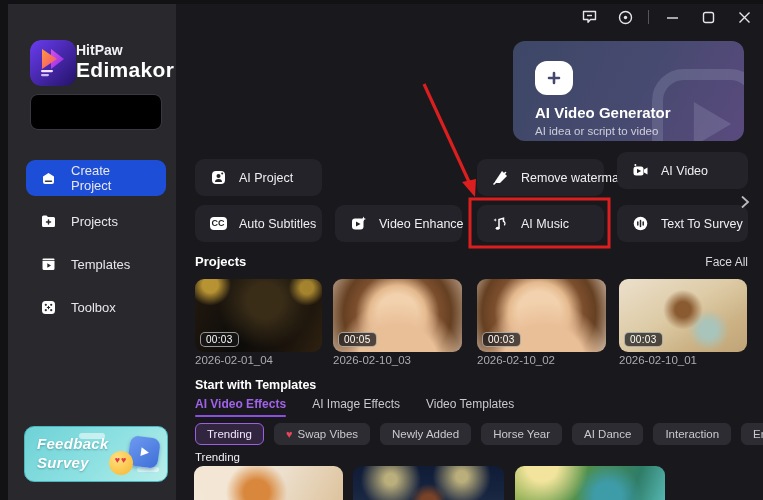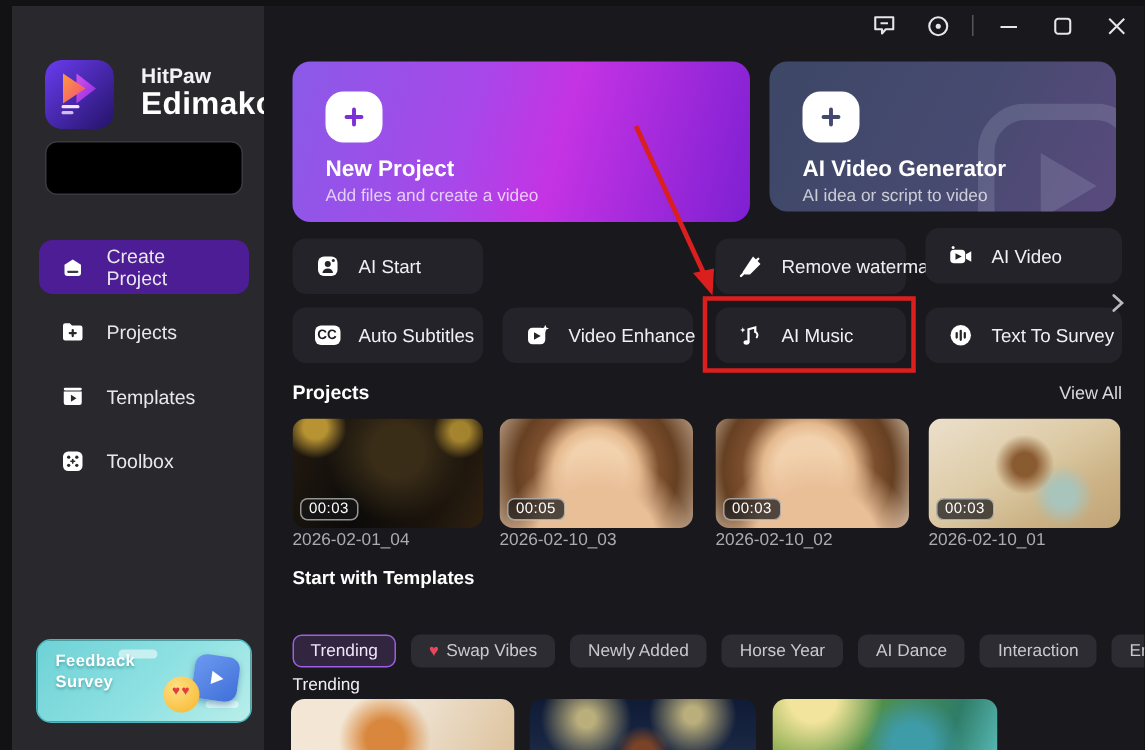--- a/index.html
+++ b/index.html
@@ -8,33 +8,33 @@
   .desktop-edge{position:absolute;left:0;top:0;width:8px;height:100%;background:#121114}
   .top-edge{position:absolute;left:0;top:0;width:100%;height:4px;background:#121114}
 
   
   .titlebar{position:absolute;top:6px;right:6px;display:flex;align-items:center;gap:10px;z-index:5}
   .tb-btn{width:26px;height:22px;display:flex;align-items:center;justify-content:center;cursor:pointer;color:#e6e6ea}
   .tb-sep{width:1px;height:14px;background:#55555a}
 
   
   .sidebar{position:absolute;left:8px;top:4px;width:168px;height:496px;background:#29282d}
-  .brand{position:absolute;left:22px;top:36px;display:flex;align-items:flex-start;gap:18px}
+  .brand{position:absolute;left:22px;top:36px;display:flex;align-items:flex-start;gap:0}
   .logo{width:46px;height:46px;border-radius:11px;flex:0 0 auto}
   .brand-text{line-height:1.15;padding-top:2px}
   .brand-1{font-size:14px;font-weight:bold;color:#f2f2f5}
   .brand-2{font-size:21px;font-weight:bold;letter-spacing:.3px;color:#fff}
   .account-box{position:absolute;left:22px;top:90px;width:132px;height:36px;background:#000;border:1px solid #3a393f;border-radius:8px}
   .nav{position:absolute;left:18px;top:156px;width:140px}
   .nav-item{display:flex;align-items:center;gap:14px;height:36px;padding:0 14px;border-radius:9px;margin-bottom:7px;color:#e8e8ec;font-size:13px;cursor:pointer}
-  .nav-item.active{background:#4c1d95}
+  .nav-item.active{background:#1d4ed8}
   .nav-item .nicon{width:17px;height:17px;flex:0 0 auto;display:flex;align-items:center;justify-content:center}
   .feedback{position:absolute;left:16px;top:422px;width:144px;height:56px;border-radius:10px;cursor:pointer;
     background:linear-gradient(135deg,#6ed2d6 0%,#8fe1e2 55%,#b9eeea 100%);overflow:hidden;border:1px solid #49b7bd}
-  .feedback-text{position:absolute;left:12px;top:8px;font-size:11px;font-weight:bold;line-height:1.25;color:#fff;text-shadow:0 1px 2px rgba(40,120,130,.55);letter-spacing:.3px}
+  .feedback-text{position:absolute;left:12px;top:8px;font-size:15px;font-weight:bold;font-style:italic;line-height:1.25;color:#fff;text-shadow:0 1px 2px rgba(40,120,130,.55);letter-spacing:.3px}
   .fb-emoji{position:absolute;left:84px;top:24px;width:24px;height:24px;border-radius:50%;background:radial-gradient(circle at 35% 30%,#ffe082,#f7b52c);display:flex;align-items:center;justify-content:center}
   .fb-emoji .eyes{font-size:9px;color:#e23d3d;letter-spacing:1px;margin-top:-6px}
   .fb-play{position:absolute;left:104px;top:10px;width:30px;height:30px;border-radius:8px;background:linear-gradient(135deg,#6d9af0,#3f6fd8);transform:rotate(8deg);display:flex;align-items:center;justify-content:center;box-shadow:0 2px 4px rgba(20,60,120,.4)}
   .fb-cloud{position:absolute;background:rgba(255,255,255,.55);border-radius:10px}
 
   
   .main{position:absolute;left:176px;top:4px;width:587px;height:496px;background:#19181d}
 
   .hero-card{position:absolute;border-radius:12px;cursor:pointer;overflow:hidden}
   .hero-new{left:19px;top:37px;width:305px;height:107px;background:linear-gradient(105deg,#8a5ae8 0%,#a748ea 38%,#c433e4 58%,#7d20d2 100%)}
@@ -228,29 +228,20 @@
           </svg>
       </div>
       <div class="fb-emoji">
           <span class="eyes">♥♥</span>
         </div>
     </div>
   </div>
 
   <div class="main">
 
-    <div class="hero-card hero-new">
-      <div class="hero-plus">
-        <svg width="16" height="16" viewBox="0 0 16 16">
-            <path d="M8 3v10M3 8h10" stroke="#7d2fd6" stroke-width="2.6" stroke-linecap="round"></path>
-          </svg>
-      </div>
-      <div class="hero-title">New Project</div>
-      <div class="hero-sub">Add files and create a video</div>
-    </div>
 
     <div class="hero-card hero-aivg">
       <svg class="ghost-logo" viewBox="0 0 100 100">
           <rect x="5" y="5" width="90" height="90" rx="24" fill="none" stroke="#cfd4ea" stroke-width="10"></rect>
           <polygon points="38,30 72,50 38,70" fill="#cfd4ea"></polygon>
         </svg>
       <div class="hero-plus">
         <svg width="16" height="16" viewBox="0 0 16 16">
             <path d="M8 3v10M3 8h10" stroke="#44486e" stroke-width="2.6" stroke-linecap="round"></path>
           </svg>
@@ -261,21 +252,21 @@
 
     <div class="feat" style="left:19px;top:155px;width:127px">
       <span class="ficon">
         <svg width="17" height="17" viewBox="0 0 17 17">
             <rect x="2" y="2" width="13" height="13" rx="4" fill="#fff"></rect>
             <circle cx="8.5" cy="7" r="2" fill="#242329"></circle>
             <path d="M5 13 a3.5 3 0 0 1 7 0 Z" fill="#242329"></path>
             <circle cx="12.2" cy="4.6" r="1" fill="#242329"></circle>
           </svg>
       </span>
-      <span class="feat-label">AI Start</span>
+      <span class="feat-label">AI Project</span>
     </div>
     <div class="feat" style="left:301px;top:155px;width:127px">
       <span class="ficon">
         <svg width="17" height="17" viewBox="0 0 17 17">
             <path d="M10 2 L15 7 L8 14 L4.5 14 L3 12.5 Z" fill="#fff"></path>
             <line x1="2" y1="15" x2="13.5" y2="3.5" stroke="#fff" stroke-width="1.6" stroke-linecap="round"></line>
           </svg>
       </span>
       <span class="feat-label">Remove watermark</span>
     </div>
@@ -328,21 +319,21 @@
       <span class="feat-label">Text To Survey</span>
     </div>
 
     <div class="feat-scroll">
       <svg width="10" height="14" viewBox="0 0 10 14">
           <path d="M2.5 2 L8 7 L2.5 12" fill="none" stroke="#b9b9be" stroke-width="1.8" stroke-linecap="round"></path>
         </svg>
     </div>
 
     <div class="sec-head projects-head">Projects</div>
-    <div class="view-all">View All</div>
+    <div class="view-all">Face All</div>
 
     <div class="pthumb pt1">
       <span class="duration">00:03</span>
     </div>
     <div class="pthumb pt2">
       <span class="duration">00:05</span>
     </div>
     <div class="pthumb pt3">
       <span class="duration">00:03</span>
     </div>
@@ -350,20 +341,25 @@
       <span class="duration">00:03</span>
     </div>
 
     <div class="pdate" style="left:19px">2026-02-01_04</div>
     <div class="pdate" style="left:157px">2026-02-10_03</div>
     <div class="pdate" style="left:301px">2026-02-10_02</div>
     <div class="pdate" style="left:443px">2026-02-10_01</div>
 
     <div class="sec-head templates-head">Start with Templates</div>
 
+    <div class="tabs">
+      <div class="tab active">AI Video Effects</div>
+      <div class="tab">AI Image Effects</div>
+      <div class="tab">Video Templates</div>
+    </div>
 
     <div class="chips">
       <div class="chip active">
           <span>Trending</span>
         </div>
       <div class="chip">
           <span class="heart">♥</span>
           <span>Swap Vibes</span>
         </div>
       <div class="chip">

